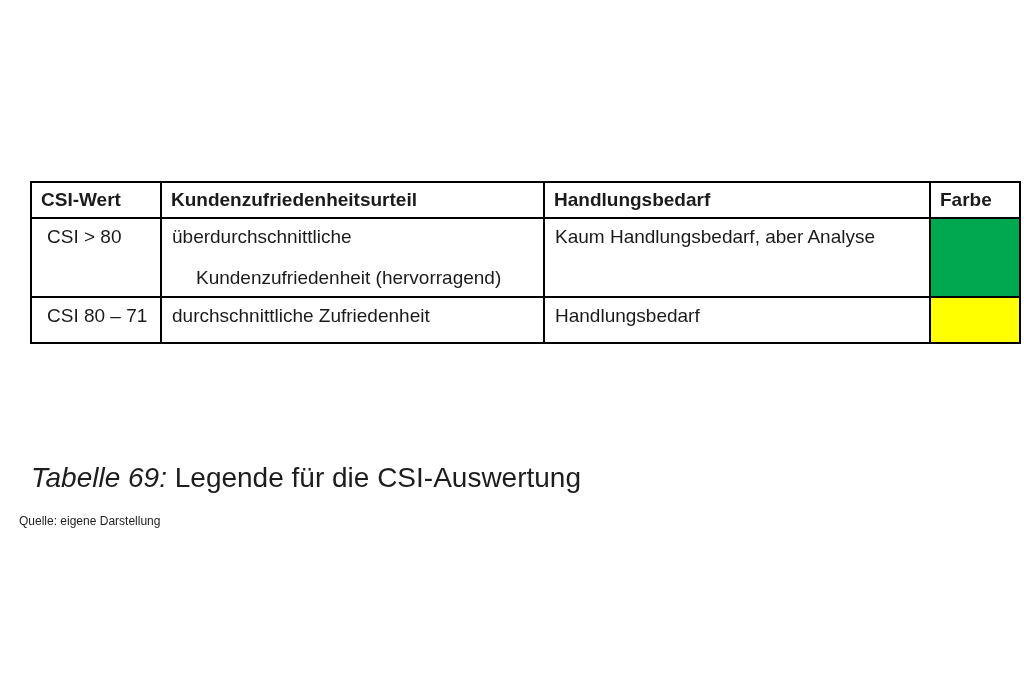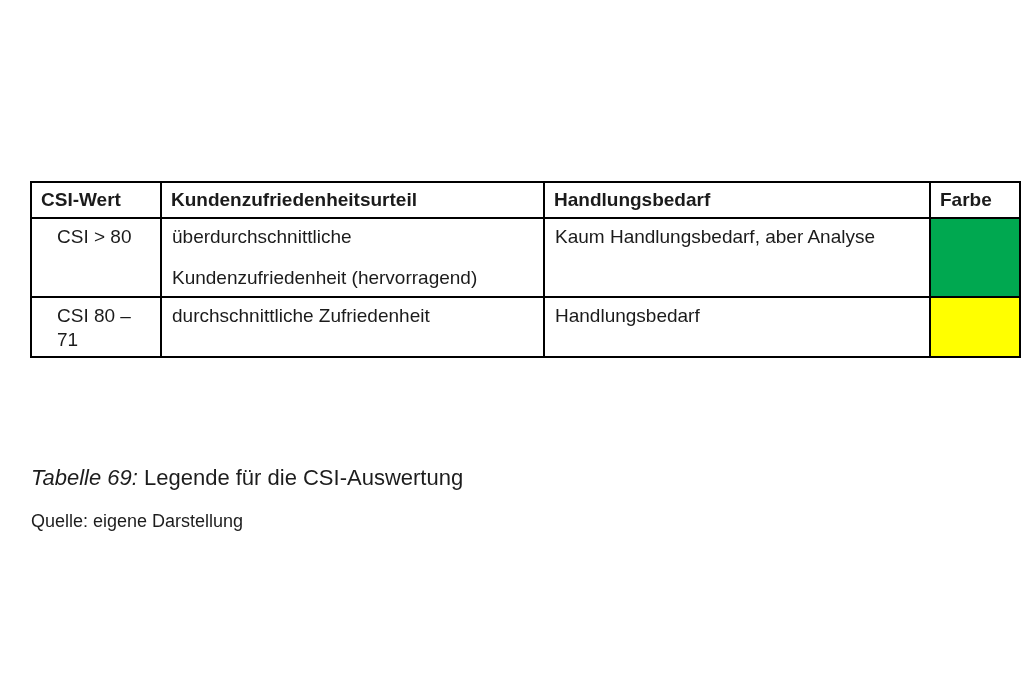--- a/index.html
+++ b/index.html
@@ -44,39 +44,39 @@
   .csi-table tr.row-1 { height: 46px; }
   .csi-table tr.row-2 { height: 45px; }
   .csi-table tr.row-3 { height: 45px; }
   .csi-table th {
     font-weight: bold;
     padding: 5px 4px 4px 9px;
   }
   .csi-table td {
     padding: 6px 6px 4px 10px;
   }
-  .csi-table td.col-1 { padding-left: 25px; margin-top: 38px; }
+  .csi-table td.col-1 { padding-left: 15px; margin-top: 38px; }
   .csi-table td p { margin: 0; }
-  .csi-table td p + p { margin-top: 17px; }
+  .csi-table td p + p { margin-top: 17px; margin-left: 24px; }
   .csi-table td.color-cell { padding: 0; }
   .caption {
     position: absolute;
     left: 31px;
     top: 462px;
-    font-size: 22px;
+    font-size: 28px;
     line-height: 32px;
     color: #1d1d1d;
     white-space: nowrap;
   }
   .caption .cap-label { font-style: italic; }
   .source {
     position: absolute;
-    left: 31px;
+    left: 19px;
     top: 509px;
-    font-size: 18px;
+    font-size: 12px;
     line-height: 24px;
     color: #1d1d1d;
     white-space: nowrap;
   }
 </style>
 </head>
 <body>
 
 <div class="page">
 

